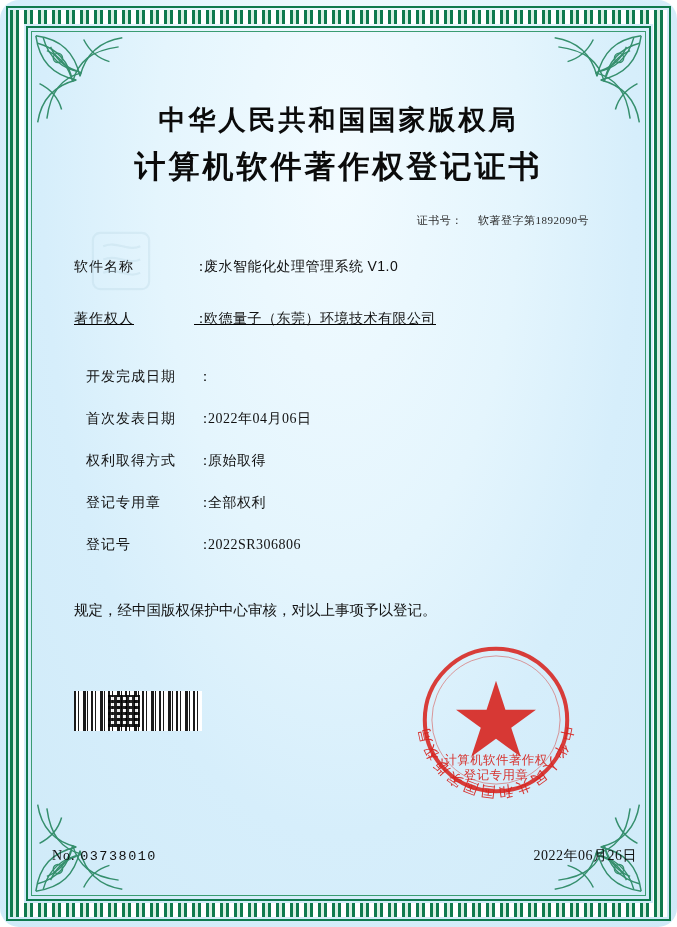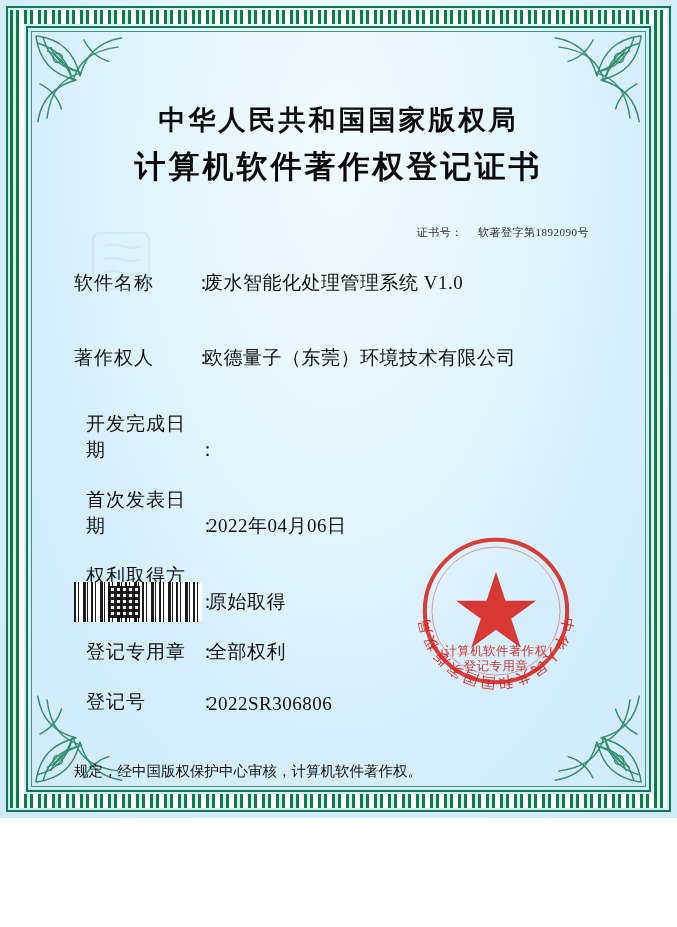--- a/index.html
+++ b/index.html
@@ -7,24 +7,25 @@
     padding: 0;
     background: #ffffff;
   }
   body {
     font-family: "Liberation Serif", "DejaVu Serif", serif;
   }
 
   .certificate {
     position: relative;
     width: 677px;
-    height: 818px;
+    height: 927px;
     overflow: hidden;
     background:
       radial-gradient(ellipse at 50% 18%, #f2fbff 0%, #e4f5fd 38%, #d6eefb 62%, #cfeaf8 100%);
+    border-radius: 19px;
   }
 
   
   .border-outer {
     position: absolute;
     left: 6px; top: 6px; right: 6px; bottom: 6px;
     border: 2px solid #0f7a4e;
   }
   .greek-band {
     position: absolute;
@@ -80,63 +81,63 @@
   .title-sub {
     text-align: center;
     font-size: 31px;
     font-weight: bold;
     letter-spacing: 3px;
     color: #0b0b0b;
     margin-top: 8px;
   }
 
   .cert-no-line {
-    margin-top: 37px;
+    margin-top: 25px;
     text-align: right;
     padding-right: 42px;
     font-size: 11px;
     color: #2b2b2b;
     letter-spacing: 0.5px;
   }
   .cert-no-line .lbl { margin-right: 12px; }
 
   .field-block {
     margin-left: 28px;
     margin-right: 24px;
   }
 
   .row {
     display: flex;
-    align-items: flex-end;
+    align-items: center;
     margin-top: 18px;
-    font-size: 19px;
+    font-size: 14px;
     color: #111;
   }
   .row .label {
     width: 120px;
     flex: 0 0 120px;
     letter-spacing: 1px;
     color: #111;
   }
   .row .label.spread {
     display: flex;
     justify-content: space-between;
   }
   .row .colon { width: 10px; flex: 0 0 10px; }
   .row .value {
     flex: 1;
     letter-spacing: 0.5px;
   }
   .row .value .line2 {
     margin-top: 6px;
-    font-family: Liberation Serif, serif;
+    font-family: Liberation Sans, sans-serif;
   }
 
   .group-1 { margin-top: 30px; }
-  .group-2 { margin-top: 49px; }
+  .group-2 { margin-top: 34px; text-decoration: underline; }
   .group-3 { margin-top: 40px; margin-left: 40px; }
   .group-3 .row { margin-top: 24px; }
   .group-3 .label { width: 112px; flex: 0 0 112px; }
 
   .statement {
     margin-top: 42px;
     margin-left: 28px;
     margin-right: 22px;
     font-size: 14.5px;
     line-height: 2.0;
@@ -347,21 +348,21 @@
         <span class="value">全部权利</span>
       </div>
       <div class="row">
         <span class="label spread">登记号</span>
         <span class="colon">：</span>
         <span class="value">2022SR306806</span>
       </div>
     </div>
 
     <div class="statement">
-      <span>规定，经中国版权保护中心审核，计算机软件著作权。</span>
+      <span>规定，经中国版权保护中心审核，对以上事项予以登记。</span>
     </div>
 
   </div>
 
   <div class="barcode">
     <div class="qr"></div>
   </div>
 
   <div class="seal">
     <svg viewBox="0 0 200 200">
@@ -373,14 +374,21 @@
       <circle cx="100" cy="100" r="72" fill="none" stroke="#d7231e" stroke-width="1" opacity="0.5"></circle>
       <polygon points="100,56 110.6,88.6 144.9,88.6 117.1,108.8 127.8,141.4 100,121.2 72.2,141.4 82.9,108.8 55.1,88.6 89.4,88.6" fill="#d7231e" opacity="0.9"></polygon>
       <text font-family="'Liberation Serif', serif" font-size="16.5" fill="#d7231e" letter-spacing="2.2" opacity="0.92">
         <textPath href="#sealArcText" startOffset="50%" text-anchor="middle">中华人民共和国国家版权局</textPath>
       </text>
       <text x="100" y="150" text-anchor="middle" font-family="'Liberation Serif', serif" font-size="14" fill="#d7231e" opacity="0.92" letter-spacing="0.5">计算机软件著作权</text>
       <text x="100" y="166" text-anchor="middle" font-family="'Liberation Serif', serif" font-size="14" fill="#d7231e" opacity="0.92" letter-spacing="0.5">登记专用章</text>
     </svg>
   </div>
 
+  <div class="footer">
+    <div class="serial">
+      <span>No.</span>
+      <span class="num">03738010</span>
+    </div>
+    <div class="date">2022年06月26日</div>
+  </div>
 
 </div>
 
 </body></html>

